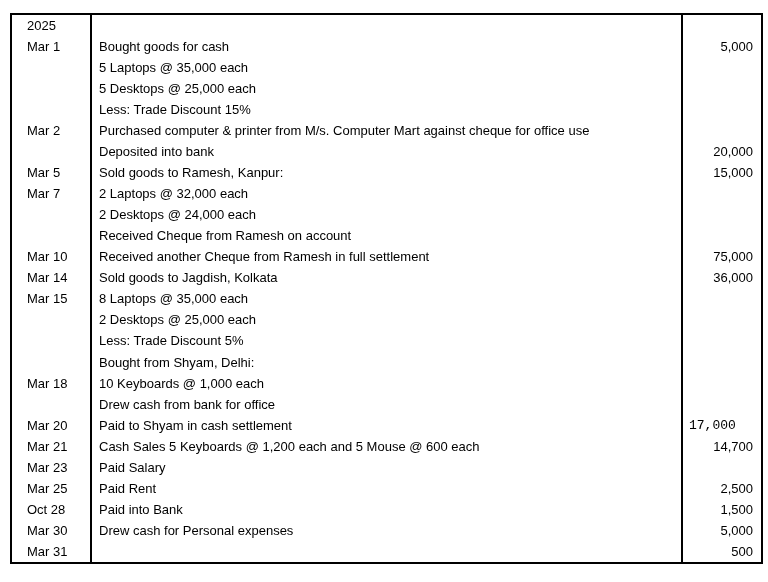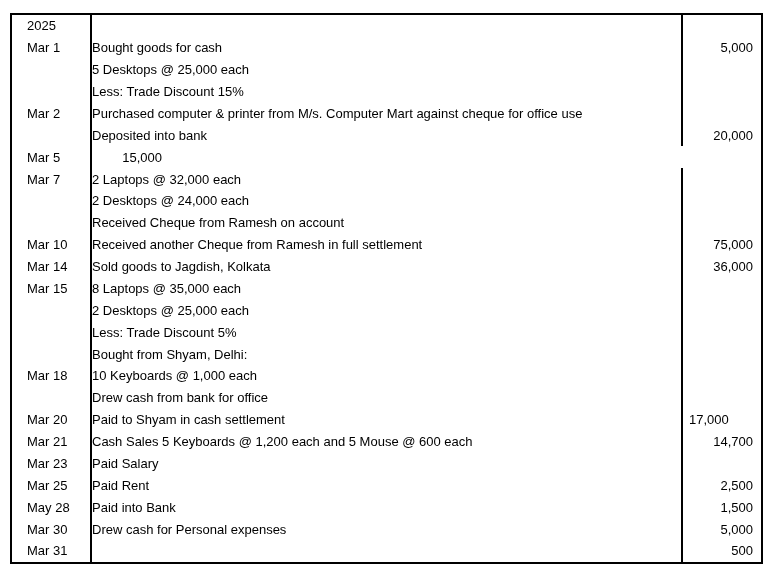--- a/index.html
+++ b/index.html
@@ -47,52 +47,59 @@
     overflow: visible;
   }
   .cell-date {
     width: 78px;
     flex: 0 0 78px;
     padding-left: 15px;
   }
   .cell-desc {
     flex: 1 1 auto;
     border-left: 2px solid #000000;
+    padding-left: 7px;
   }
   .cell-amount {
     width: 80px;
     flex: 0 0 80px;
     border-left: 2px solid #000000;
     padding-right: 8px;
     justify-content: flex-end;
   }
   .cell-amount.align-left {
     justify-content: flex-start;
     padding-left: 6px;
     padding-right: 0;
+    font-family: Liberation Mono, monospace;
   }
 </style>
 </head>
 <body style="background: rgb(255, 255, 255); color: rgb(0, 0, 0);">
 
 <div class="page">
   <div class="journal" style="border-color: rgb(0, 0, 0);">
   <div class="trow">
     <div class="cell cell-date">2025</div>
     <div class="cell cell-desc"></div>
     <div class="cell cell-amount"></div>
   </div>
 
   <div class="trow">
     <div class="cell cell-date">Mar 1</div>
     <div class="cell cell-desc">Bought goods for cash</div>
     <div class="cell cell-amount">5,000</div>
   </div>
 
 
+  <div class="trow">
+    <div class="cell cell-date"></div>
+    <div class="cell cell-desc">5 Laptops @ 35,000 each</div>
+    <div class="cell cell-amount"></div>
+  </div>
 
   <div class="trow">
     <div class="cell cell-date"></div>
     <div class="cell cell-desc">5 Desktops @ 25,000 each</div>
     <div class="cell cell-amount"></div>
   </div>
 
   <div class="trow">
     <div class="cell cell-date"></div>
     <div class="cell cell-desc">Less: Trade Discount 15%</div>
@@ -106,20 +113,21 @@
   </div>
 
   <div class="trow">
     <div class="cell cell-date"></div>
     <div class="cell cell-desc">Deposited into bank</div>
     <div class="cell cell-amount">20,000</div>
   </div>
 
   <div class="trow">
     <div class="cell cell-date">Mar 5</div>
+    <div class="cell cell-desc">Sold goods to Ramesh, Kanpur:</div>
     <div class="cell cell-amount">15,000</div>
   </div>
 
   <div class="trow">
     <div class="cell cell-date">Mar 7</div>
     <div class="cell cell-desc">2 Laptops @ 32,000 each</div>
     <div class="cell cell-amount"></div>
   </div>
 
   <div class="trow">
@@ -201,21 +209,21 @@
     <div class="cell cell-amount"></div>
   </div>
 
   <div class="trow">
     <div class="cell cell-date">Mar 25</div>
     <div class="cell cell-desc">Paid Rent</div>
     <div class="cell cell-amount">2,500</div>
   </div>
 
   <div class="trow">
-    <div class="cell cell-date">May 28</div>
+    <div class="cell cell-date">Oct 28</div>
     <div class="cell cell-desc">Paid into Bank</div>
     <div class="cell cell-amount">1,500</div>
   </div>
 
   <div class="trow">
     <div class="cell cell-date">Mar 30</div>
     <div class="cell cell-desc">Drew cash for Personal expenses</div>
     <div class="cell cell-amount">5,000</div>
   </div>
 

